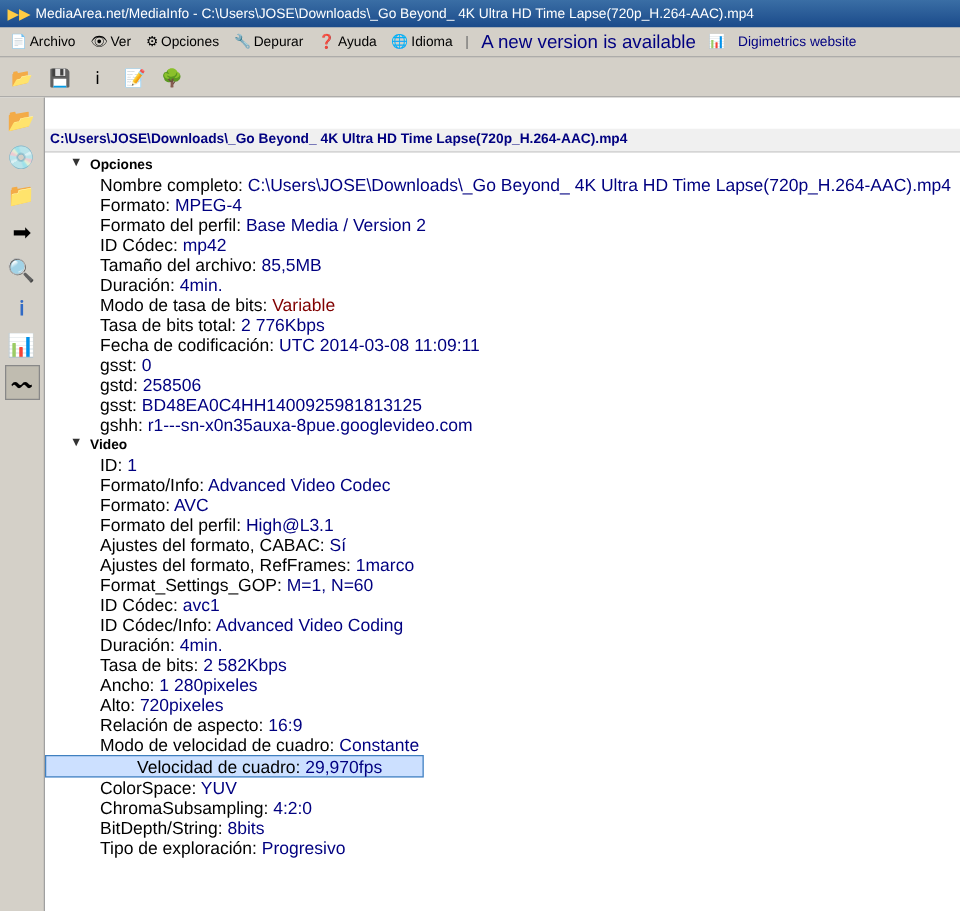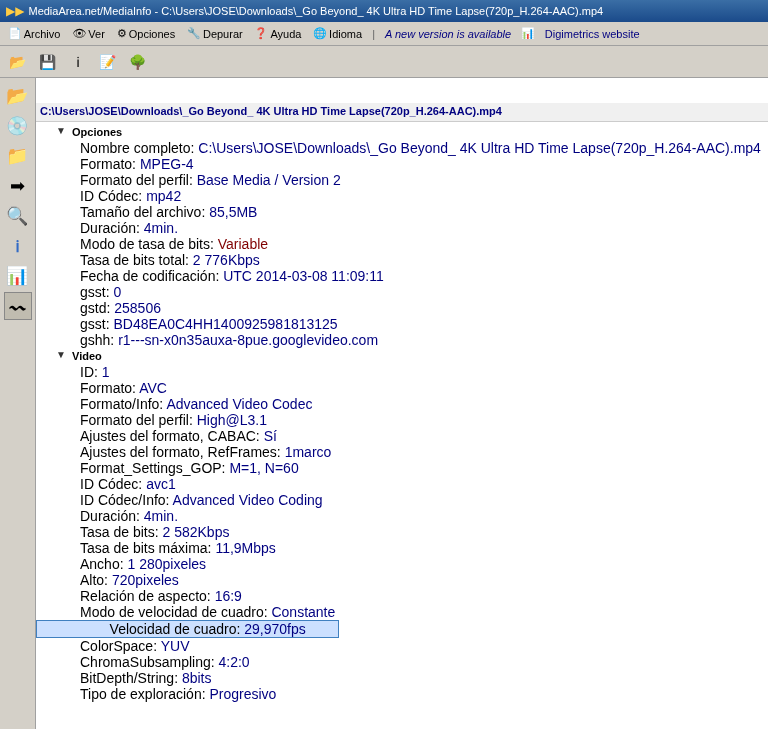--- a/index.html
+++ b/index.html
@@ -46,22 +46,21 @@
     }
     .menu-separator {
       color: #666;
       padding: 0 4px;
       font-size: 11px;
     }
     .new-version-link {
       color: #000080;
       text-decoration: none;
       cursor: pointer;
-      font-size: 11px;
-      font-style: italic;
+      font-size: 15px;
     }
     .digimetrics-link {
       color: #000080;
       text-decoration: none;
       cursor: pointer;
       font-size: 11px;
       display: flex;
       align-items: center;
       gap: 3px;
     }
@@ -365,32 +364,32 @@
             <div class="tree-row">
               <span class="tree-indent"></span>
               <span class="tree-indent"></span>
               <span class="tree-indent" style="width: 8px; min-width: 8px;"></span>
               <span class="tree-label"><span class="key">ID: </span><span class="value">1</span></span>
             </div>
             <div class="tree-row">
               <span class="tree-indent"></span>
               <span class="tree-indent"></span>
               <span class="tree-indent" style="width: 8px; min-width: 8px;"></span>
+              <span class="tree-label"><span class="key">Formato/Info: </span><span class="value">Advanced Video Codec</span></span>
+            </div>
+            <div class="tree-row">
+              <span class="tree-indent"></span>
+              <span class="tree-indent"></span>
+              <span class="tree-indent" style="width: 8px; min-width: 8px;"></span>
               <span class="tree-label"><span class="key">Formato: </span><span class="value">AVC</span></span>
             </div>
             <div class="tree-row">
               <span class="tree-indent"></span>
               <span class="tree-indent"></span>
               <span class="tree-indent" style="width: 8px; min-width: 8px;"></span>
-              <span class="tree-label"><span class="key">Formato/Info: </span><span class="value">Advanced Video Codec</span></span>
-            </div>
-            <div class="tree-row">
-              <span class="tree-indent"></span>
-              <span class="tree-indent"></span>
-              <span class="tree-indent" style="width: 8px; min-width: 8px;"></span>
               <span class="tree-label"><span class="key">Formato del perfil: </span><span class="value">High@L3.1</span></span>
             </div>
             <div class="tree-row">
               <span class="tree-indent"></span>
               <span class="tree-indent"></span>
               <span class="tree-indent" style="width: 8px; min-width: 8px;"></span>
               <span class="tree-label"><span class="key">Ajustes del formato, CABAC: </span><span class="value">Sí</span></span>
             </div>
             <div class="tree-row">
               <span class="tree-indent"></span>
@@ -420,26 +419,20 @@
               <span class="tree-indent"></span>
               <span class="tree-indent"></span>
               <span class="tree-indent" style="width: 8px; min-width: 8px;"></span>
               <span class="tree-label"><span class="key">Duración: </span><span class="value">4min.</span></span>
             </div>
             <div class="tree-row">
               <span class="tree-indent"></span>
               <span class="tree-indent"></span>
               <span class="tree-indent" style="width: 8px; min-width: 8px;"></span>
               <span class="tree-label"><span class="key">Tasa de bits: </span><span class="value">2 582Kbps</span></span>
-            </div>
-            <div class="tree-row">
-              <span class="tree-indent"></span>
-              <span class="tree-indent"></span>
-              <span class="tree-indent" style="width: 8px; min-width: 8px;"></span>
-              <span class="tree-label"><span class="key">Tasa de bits máxima: </span><span class="value">11,9Mbps</span></span>
             </div>
             <div class="tree-row">
               <span class="tree-indent"></span>
               <span class="tree-indent"></span>
               <span class="tree-indent" style="width: 8px; min-width: 8px;"></span>
               <span class="tree-label"><span class="key">Ancho: </span><span class="value">1 280pixeles</span></span>
             </div>
             <div class="tree-row">
               <span class="tree-indent"></span>
               <span class="tree-indent"></span>

